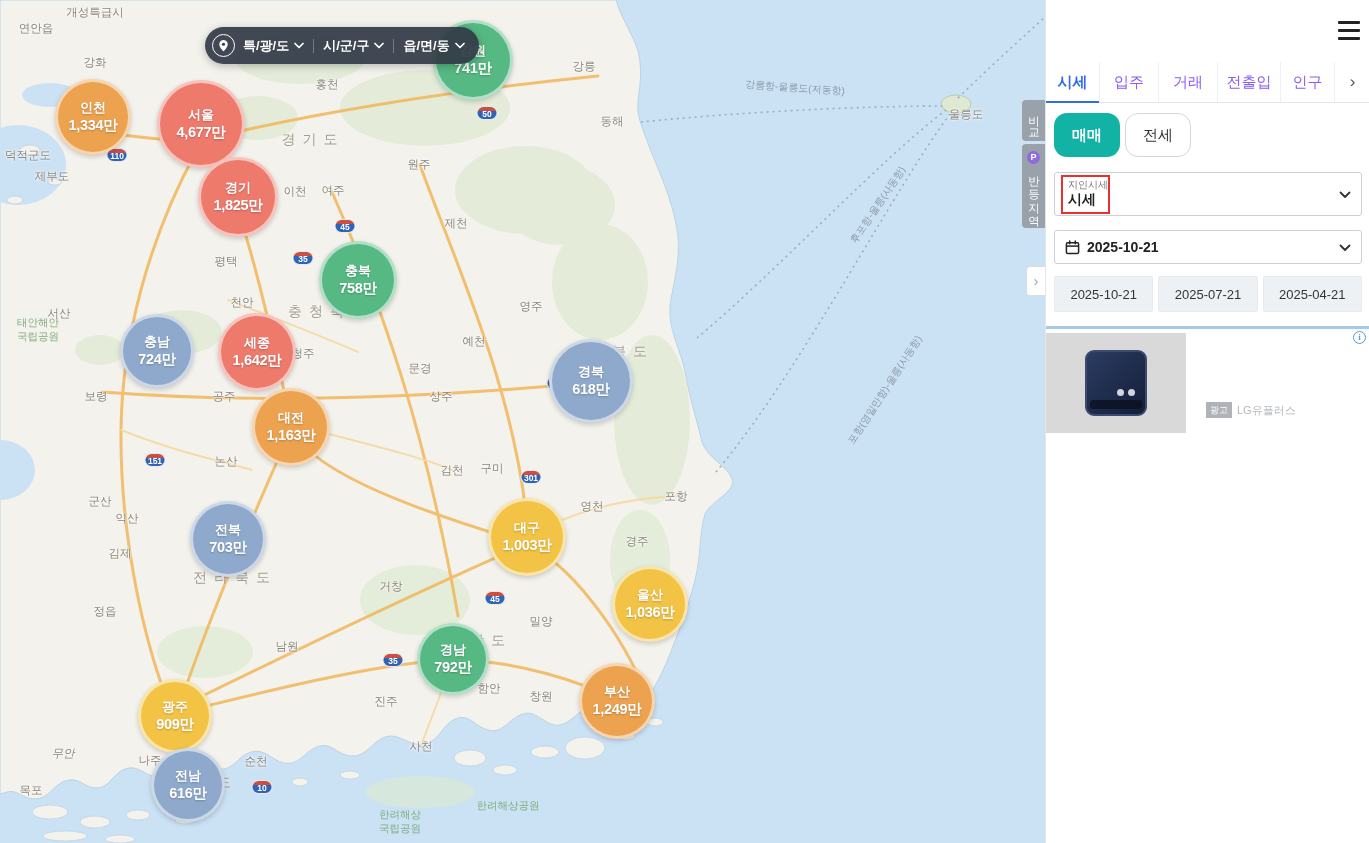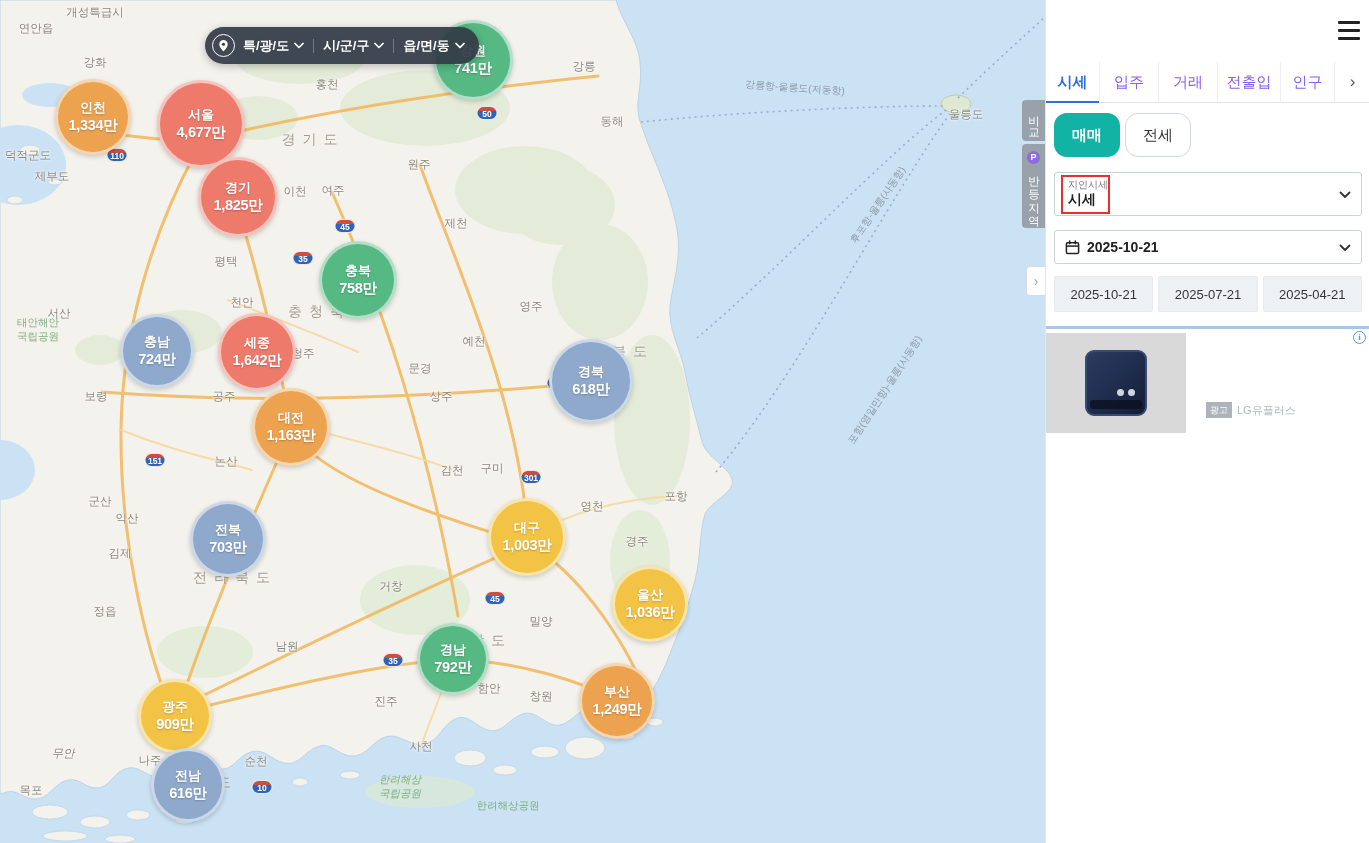--- a/index.html
+++ b/index.html
@@ -258,21 +258,21 @@
         <div class="city-label" style="left: 256px; top: 761px;">순천</div>
         <div class="city-label" style="left: 150px; top: 760px;">나주</div>
         <div class="city-label" style="left: 63px; top: 753px; font-style: italic;">무안</div>
         <div class="city-label" style="left: 31px; top: 790px;">목포</div>
         <div class="city-label" style="left: 28px; top: 155px;">덕적군도</div>
         <div class="city-label" style="left: 52px; top: 176px;">제부도</div>
       </div>
     <div id="park-labels">
         <div class="park-label" style="left: 38px; top: 330px;">태안해안
 국립공원</div>
-        <div class="park-label" style="left: 400px; top: 787px; font-style: italic;">한려해상
+        <div class="park-label" style="left: 400px; top: 822px;">한려해상
 국립공원</div>
         <div class="park-label" style="left: 508px; top: 806px;">한려해상공원</div>
       </div>
     <div id="ferry-labels">
         <div class="ferry-label" style="left: 795px; top: 88px; transform: translate(-50%, -50%) rotate(4deg);">강릉항-울릉도(저동항)</div>
         <div class="ferry-label" style="left: 878px; top: 205px; transform: translate(-50%, -50%) rotate(-56deg);">후포항-울릉(사동항)</div>
         <div class="ferry-label" style="left: 885px; top: 390px; transform: translate(-50%, -50%) rotate(-57deg);">포항(영일만항)-울릉(사동항)</div>
       </div>
     <div id="shields">
         <div class="shield" style="left: 117px; top: 155px;">110</div>

